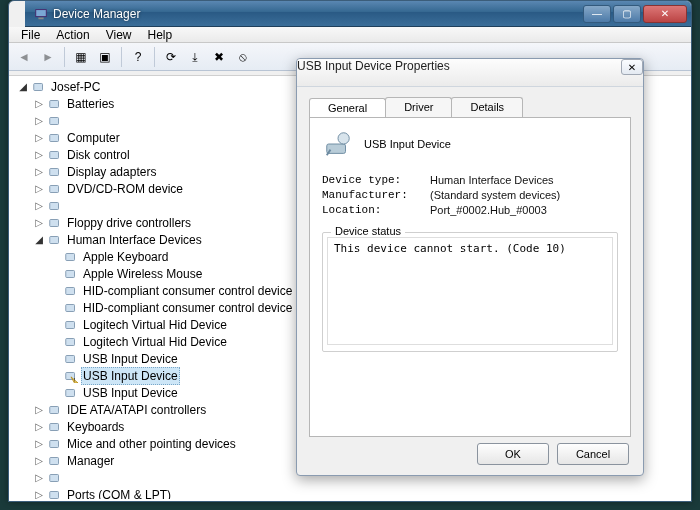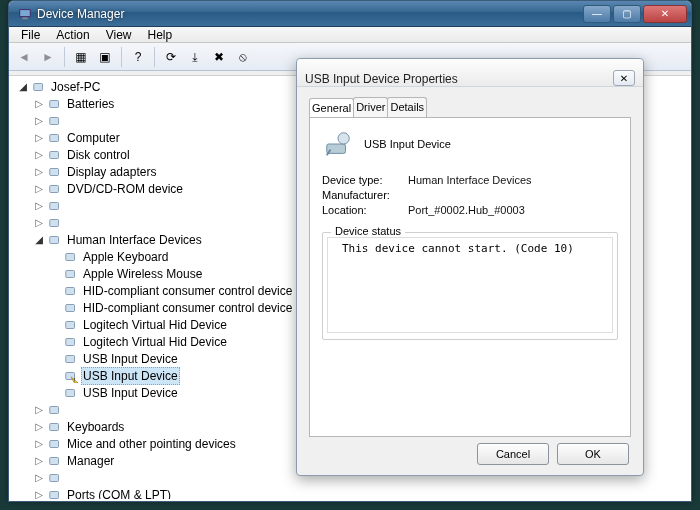--- a/index.html
+++ b/index.html
@@ -24,20 +24,21 @@
   overflow: hidden;
 }
 .titlebar {
   height: 26px;
   background: linear-gradient(#5a87b2, #346790 45%, #2a5a85 46%, #3b6e99);
   display: flex;
   align-items: center;
   color: #fff;
   padding: 0 4px;
   border-bottom: 1px solid #1f3f5b;
+  margin-left: 16px;
 }
 .titlebar .icon { width:16px;height:16px;margin:0 4px;display:flex;align-items:center;justify-content:center; }
 .titlebar .title { flex:1; font-size:12px; text-shadow:0 0 3px rgba(0,0,0,0.6); }
 .winbtns { display:flex; gap:0; }
 .winbtn {
   width: 28px; height: 18px;
   background: linear-gradient(#86a8c8, #4c7aa8);
   border: 1px solid #335a7d;
   border-radius: 3px;
   margin-left: 2px;
@@ -95,69 +96,69 @@
   width:348px; height:418px;
   background:#f0f0f0;
   border:1px solid #8a9bb0;
   border-radius:4px;
   box-shadow:0 4px 14px rgba(0,0,0,0.35);
 }
 .dialog-title {
   height:28px;
   background: linear-gradient(#fdfdfd, #ebebeb);
   border-bottom:1px solid #cfd6de;
-  display:flex;align-items:flex-end;padding:0 8px;
+  display:flex;align-items:flex-start;padding:0 0;
   border-radius:4px 4px 0 0;
 }
 .dialog-title .t { flex:1;font-size:12px;color:#222; }
 .dialog-close {
   width:22px;height:16px;
   border:1px solid #a0a8b4;border-radius:3px;
   background:linear-gradient(#fafcff,#e4eaf2);
   display:flex;align-items:center;justify-content:center;font-size:10px;
 }
 .dialog-body { padding:10px 12px 8px; position:relative; height:calc(100% - 28px); }
 .tabs { display:flex; }
 .tab {
-  padding:3px 2px 4px;
+  padding:3px 18px 4px;
   border:1px solid #b6b6b6;
   background:#f6f6f6;
   border-bottom:none;
   margin-right:-1px;
   border-radius:3px 3px 0 0;
   font-size:11px;
 }
 .tab.active { background:#fff; position:relative; top:1px; }
 .tab-panel {
   border:1px solid #b6b6b6;
   background:#fff;
   height:320px;
   padding:10px 12px;
   position:relative;
   font-size:11px;
 }
 .dev-header { display:flex; align-items:center; gap:10px; margin-bottom:14px; }
 .dev-header .dicon { width:32px;height:32px;display:flex;align-items:center;justify-content:center; }
 .info-row { display:flex; margin:3px 0; }
-.info-row .k { width:86px; }
+.info-row .k { width:108px;font-family:Liberation Mono, monospace; }
 .info-row .v { flex:1; color:#111; }
 .fieldset {
   border:1px solid #cfcfcf; border-radius:2px;
   margin-top:16px; padding:4px;
   position:relative;
 }
 .fieldset .legend {
   position:absolute; top:-8px; left:8px;
   background:#fff; padding:0 4px; font-size:11px;
 }
 .status-box {
-  width:100%; height:96px;
+  width:100%; height:108px;
   border:1px solid #dedede;
   background:#fff;
-  padding:4px 14px;
+  padding:4px 6px;
   overflow:auto;font-size:11px;
   resize:none;
 }
 .status-box::-webkit-scrollbar { width:16px; }
 .dlg-buttons {
   position:absolute; bottom:10px; right:14px;
   display:flex; gap:8px;
 }
 .btn {
   min-width:72px; height:22px;
@@ -281,20 +282,21 @@
             </svg>
           </span>
         </div>
         <div class="tree-node indent-1">
           <span class="toggle">▷</span>
           <span class="nicon">
             <svg class="svgicon" viewBox="0 0 16 16">
               <rect x="2" y="4" width="10" height="8" rx="1" fill="#cfe0ef" stroke="#7a94ac"></rect>
             </svg>
           </span>
+          <span class="label">Floppy drive controllers</span>
         </div>
         <div class="tree-node indent-1">
           <span class="toggle" style="color: rgb(51, 51, 51);">◢</span>
           <span class="nicon">
             <svg class="svgicon" viewBox="0 0 16 16">
               <rect x="2" y="4" width="10" height="8" rx="1" fill="#cfe0ef" stroke="#7a94ac"></rect>
             </svg>
           </span>
           <span class="label">Human Interface Devices</span>
         </div>
@@ -381,20 +383,21 @@
           </span>
           <span class="label">USB Input Device</span>
         </div>
         <div class="tree-node indent-1">
           <span class="toggle">▷</span>
           <span class="nicon">
             <svg class="svgicon" viewBox="0 0 16 16">
               <rect x="2" y="4" width="10" height="8" rx="1" fill="#cfe0ef" stroke="#7a94ac"></rect>
             </svg>
           </span>
+          <span class="label">IDE ATA/ATAPI controllers</span>
         </div>
         <div class="tree-node indent-1">
           <span class="toggle">▷</span>
           <span class="nicon">
             <svg class="svgicon" viewBox="0 0 16 16">
               <rect x="2" y="4" width="10" height="8" rx="1" fill="#cfe0ef" stroke="#7a94ac"></rect>
             </svg>
           </span>
           <span class="label">Keyboards</span>
         </div>
@@ -458,28 +461,29 @@
           </svg>
         </span>
         <span>USB Input Device</span>
       </div>
       <div class="info-row">
         <span class="k">Device type:</span>
         <span class="v">Human Interface Devices</span>
       </div>
       <div class="info-row">
         <span class="k">Manufacturer:</span>
+        <span class="v">(Standard system devices)</span>
       </div>
       <div class="info-row">
         <span class="k">Location:</span>
         <span class="v">Port_#0002.Hub_#0003</span>
       </div>
       <div class="fieldset">
         <span class="legend">Device status</span>
         <textarea class="status-box" readonly="" style="">This device cannot start. (Code 10)</textarea>
       </div>
     </div>
     <div class="dlg-buttons">
+      <div class="btn">OK</div>
       <div class="btn">Cancel</div>
-      <div class="btn">OK</div>
     </div>
   </div>
 </div>
 
 </body></html>

